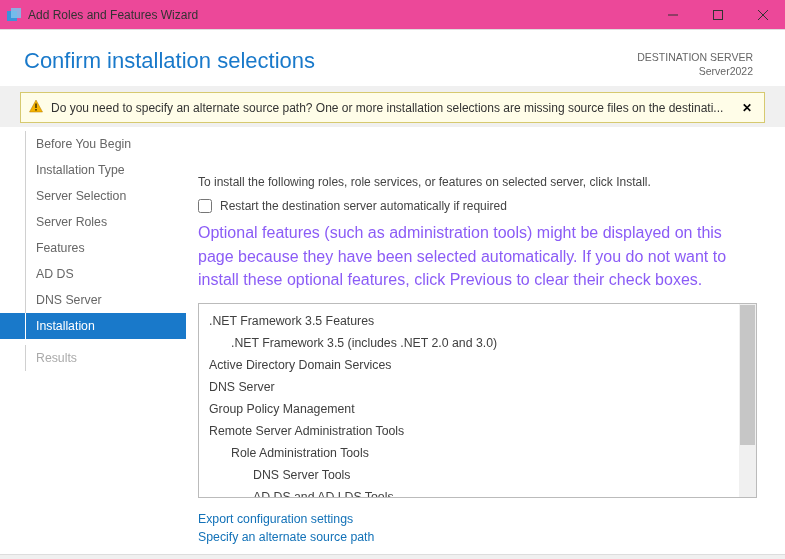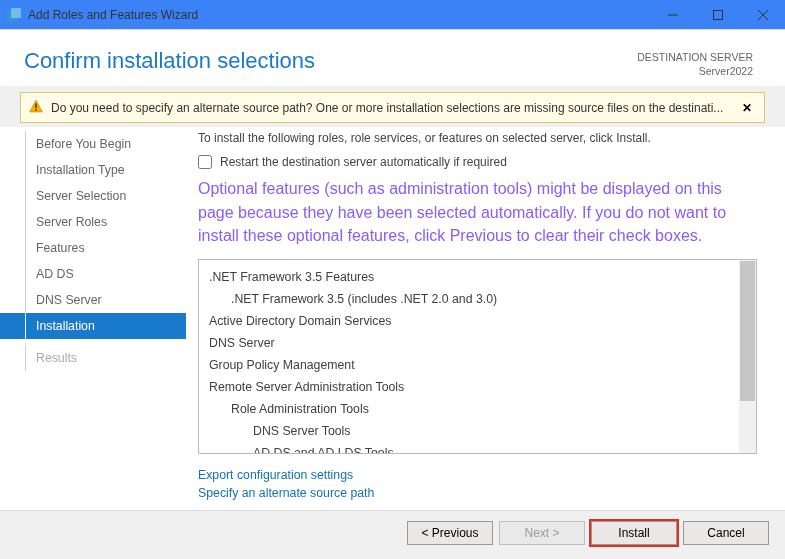--- a/index.html
+++ b/index.html
@@ -1,19 +1,19 @@
 <!DOCTYPE html>
 <html><head>
   <meta charset="utf-8">
   <style>
     * { box-sizing: border-box; margin: 0; padding: 0; }
     body { font-family: "Segoe UI", Tahoma, sans-serif; font-size: 12px; background: #f0f0f0; width: 785px; height: 559px; overflow: hidden; }
 
     
-    .titlebar { height: 30px; background: #3b82f6; display: flex; align-items: center; padding: 0 0 0 6px; border-bottom: 1px solid #ddd; }
+    .titlebar { height: 30px; background: #ec4899; display: flex; align-items: center; padding: 0 0 0 6px; border-bottom: 1px solid #ddd; }
     .titlebar .app-icon { width: 16px; height: 16px; margin-right: 6px; display: flex; align-items: center; justify-content: center; }
     .titlebar .app-title { flex: 1; color: #333; font-size: 12px; }
     .titlebar .win-ctrl { width: 45px; height: 29px; display: flex; align-items: center; justify-content: center; color: #333; }
 
     
     .header { padding: 18px 32px 8px 24px; display: flex; align-items: flex-start; justify-content: space-between; background: #fff; }
     .header h1 { font-size: 22px; font-weight: 300; color: #1979ca; }
     .header .dest { text-align: right; font-size: 10.5px; color: #666; line-height: 1.35; padding-top: 2px; }
 
     
@@ -24,21 +24,21 @@
 
     
     .body { display: flex; background: #fff; }
     .sidebar { width: 186px; padding-top: 4px; }
     .sidebar .step { padding: 6px 4px 6px 36px; color: #666; font-size: 12.3px; position: relative; }
     .sidebar .step.active { background: #1979ca; color: #fff; }
     .sidebar .step.disabled { color: #aaa; margin-top: 6px; }
     .sidebar .step .bar { position: absolute; left: 25px; top: 0; bottom: 0; width: 1px; background: #d0d0d0; }
     .sidebar .step.active .bar { background: #fff; }
 
-    .main { flex: 1; padding: 4px 28px 6px 12px; color: #444; }
+    .main { flex: 1; padding: 4px 28px 6px 12px; color: #444; margin-top: 44px; }
     .main p.intro { margin-bottom: 10px; font-size: 12px; }
     .main .chk-row { display: flex; align-items: center; margin-bottom: 8px; }
     .main .chk-row input { margin-right: 8px; width:14px; height:14px; }
     .main p.opt-desc { font-size: 16px; color: #8b5cf6; margin-bottom: 12px; line-height: 1.45; }
 
     .feature-box { border: 1px solid #bbb; padding: 6px 0 6px 10px; height: 195px; position: relative; overflow: hidden; }
     .feature-box .sb-track { position: absolute; right: 0; top: 0; width: 17px; height: 100%; background: #f0f0f0; }
     .feature-box .sb-thumb { position: absolute; right: 1px; top: 1px; width: 15px; height: 140px; background: #c6c6c6; }
     .feature-box .item { padding: 4px 0; font-size: 12.3px; color: #404040; }
     .feature-box .indent1 { padding-left: 22px; }

